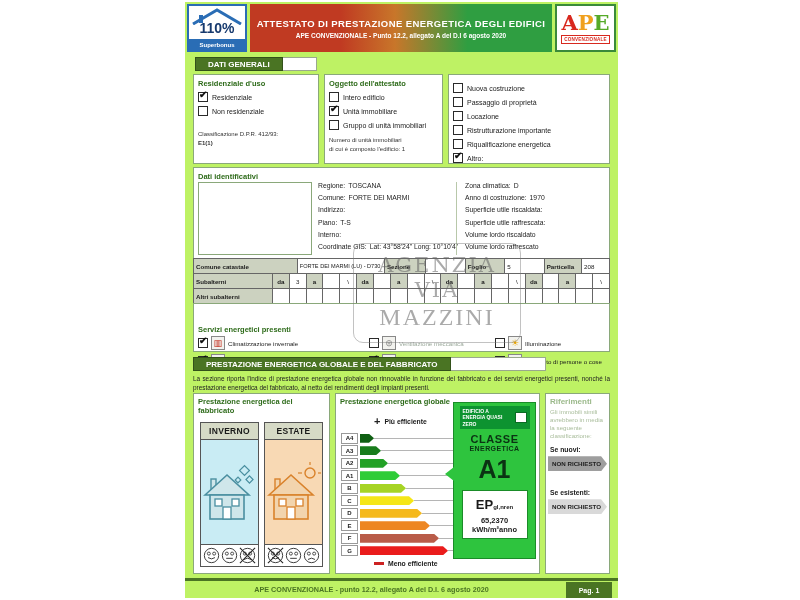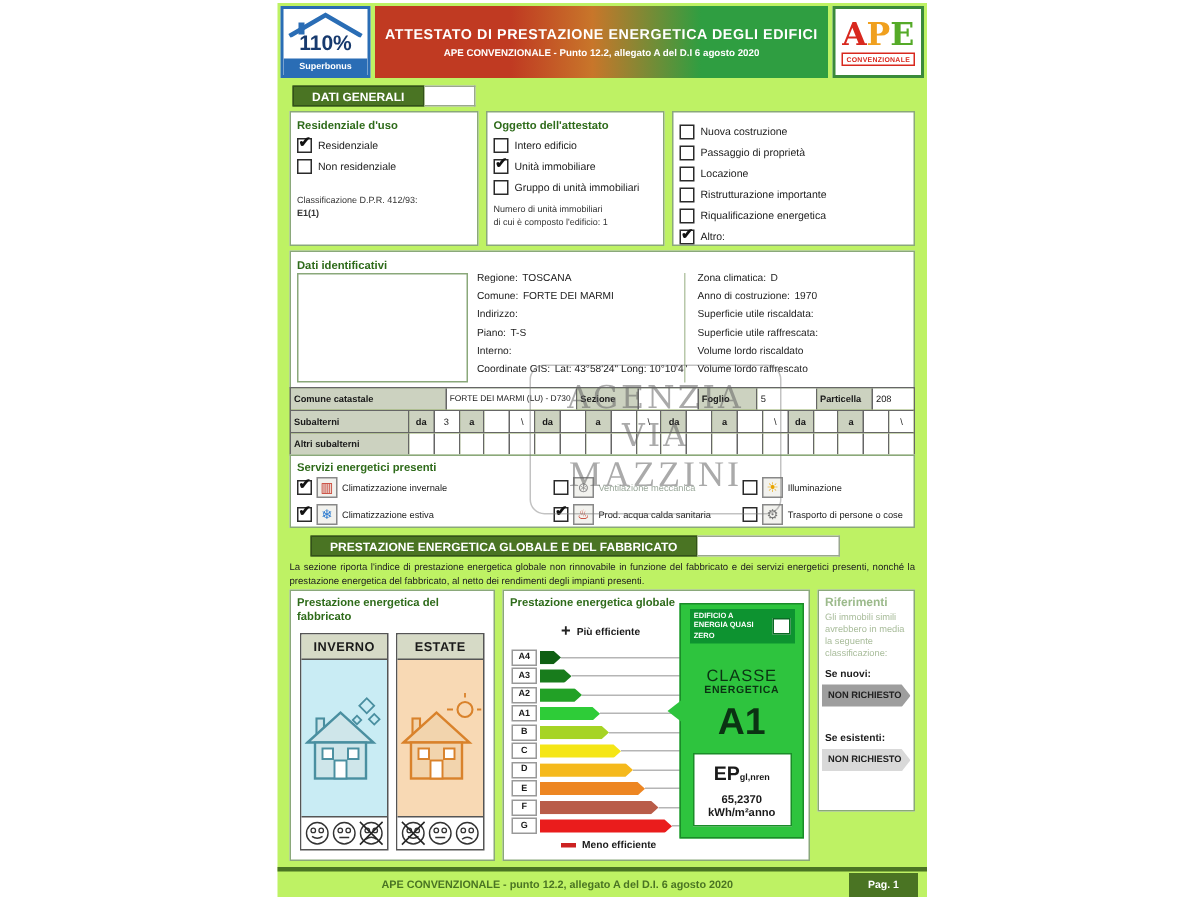--- a/index.html
+++ b/index.html
@@ -101,21 +101,21 @@
     font-size:6.8px;font-weight:bold;}
   .minus-sign{width:10px;height:3px;background:#cc2222;}
   .classbox{position:absolute;right:3px;top:8px;bottom:14px;width:83px;background:#2ec43e;
     border:1px solid #1a8c28;box-sizing:border-box;display:flex;flex-direction:column;align-items:center;}
   .indicator{position:absolute;left:-9px;top:64px;width:0;height:0;
     border-top:7px solid transparent;border-bottom:7px solid transparent;border-right:9px solid #2ec43e;}
   .nzeb{background:#0d9330;margin:3px 3px 2px 3px;padding:2px 3px;display:flex;gap:3px;
     align-items:center;width:70px;box-sizing:border-box;}
   .nzeb-text{color:#fff;font-size:5px;font-weight:bold;line-height:1.25;flex:1;}
   .nzeb-cb{width:10px;height:9px;background:#fff;border:1px solid #0a6b24;flex:none;}
-  .classe-l1{font-size:11px;font-weight:normal;color:#0b3313;letter-spacing:.6px;margin-top:14px;}
+  .classe-l1{font-size:11px;font-weight:bold;color:#0b3313;letter-spacing:.6px;margin-top:2px;}
   .classe-l2{font-size:7px;font-weight:bold;color:#0b3313;letter-spacing:.4px;}
   .classe-val{font-size:25px;font-weight:bold;color:#0b3313;margin-top:3px;}
   .epbox{background:#fff;border:1px solid #1a8c28;margin-top:6px;padding:4px 2px;
     text-align:center;width:66px;box-sizing:border-box;}
   .ep-main{font-size:13px;font-weight:bold;}
   .ep-sub{font-size:6px;font-weight:bold;}
   .ep-val{font-size:7.5px;font-weight:bold;margin-top:3px;}
   .ep-unit{font-size:7.5px;font-weight:bold;}
 
   
@@ -345,21 +345,21 @@
         <div class="cat-cell cat-val cat-sm"></div>
       <div class="cat-cell cat-val cat-sm"></div>
         <div class="cat-cell cat-val cat-sm"></div>
       <div class="cat-cell cat-val cat-sm"></div>
         <div class="cat-cell cat-val cat-sm"></div>
       <div class="cat-cell cat-val cat-sm"></div>
         <div class="cat-cell cat-val cat-sm"></div>
     </div>
   </div>
 
-  <div class="box" style="left:8px;top:301px;width:417px;height:49px;padding:3px 4px;">
+  <div class="box" style="left:8px;top:301px;width:417px;height:49px;padding:21px 4px;">
     <div class="box-title" style="margin-bottom:1px;">Servizi energetici presenti</div>
     <div class="srv-grid">
       <div class="srv-item">
         <span class="cb checked"></span>
         <span class="sic">
             <span style="color:#c22616;">▥</span>
           </span>
         <span>Climatizzazione invernale</span>
       </div>
       <div class="srv-item">
@@ -393,21 +393,21 @@
       <div class="srv-item">
         <span class="cb"></span>
         <span class="sic">
             <span style="color:#777;">⚙</span>
           </span>
         <span>Trasporto di persone o cose</span>
       </div>
     </div>
   </div>
 
-  <div class="gbar-row" style="left:22px;top:355px;">
+  <div class="gbar-row" style="left:8px;top:355px;">
     <div class="gbar">PRESTAZIONE ENERGETICA GLOBALE E DEL FABBRICATO</div>
     <div class="gtail" style="width:95px;"></div>
   </div>
   <div class="desc" style="left:8px;top:372px;width:417px;">La sezione riporta l'indice di prestazione energetica globale non rinnovabile in funzione del fabbricato e dei servizi energetici presenti, nonché la prestazione energetica del fabbricato, al netto dei rendimenti degli impianti presenti.</div>
 
   <div class="panel" style="left:8px;top:391px;width:137px;height:181px;">
     <div class="p-title">Prestazione energetica del fabbricato</div>
     <div class="season-table">
       <div class="season">
         <div class="season-head">INVERNO</div>
@@ -581,21 +581,21 @@
       <div class="classe-l2">ENERGETICA</div>
       <div class="classe-val">A1</div>
       <div class="epbox">
         <div><span class="ep-main">EP</span><span class="ep-sub">gl,nren</span></div>
         <div class="ep-val">65,2370</div>
         <div class="ep-unit">kWh/m²anno</div>
       </div>
     </div>
   </div>
 
-  <div class="panel" style="left:360px;top:391px;width:65px;height:148px;">
+  <div class="panel" style="left:360px;top:391px;width:65px;height:181px;">
     <div class="rif-title">Riferimenti</div>
     <div class="rif-desc">Gli immobili simili avrebbero in media la seguente classificazione:</div>
     <div class="rif-lab">Se nuovi:</div>
     <div class="rif-banner rb-dark">NON RICHIESTO</div>
     <div class="rif-lab" style="margin-top:14px;">Se esistenti:</div>
     <div class="rif-banner rb-light">NON RICHIESTO</div>
   </div>
 
   <div class="watermark">
     <div class="wm1">AGENZIA</div>

